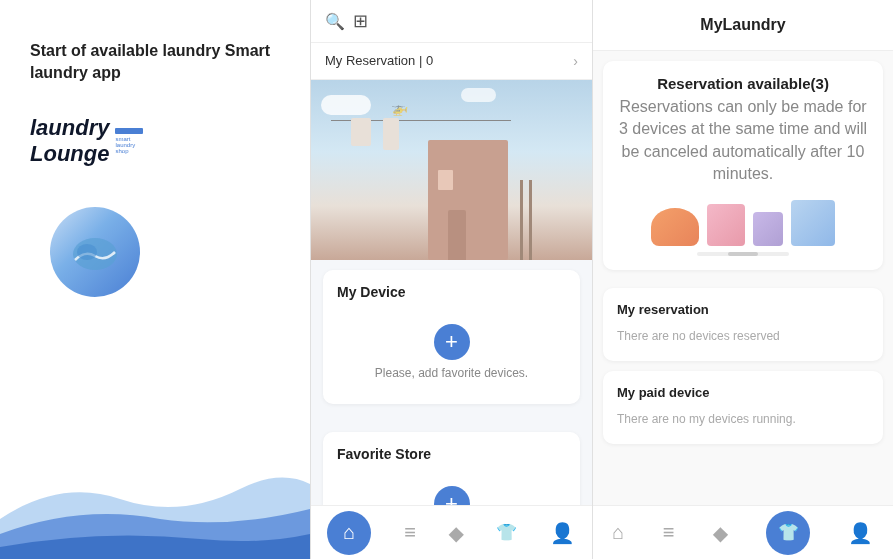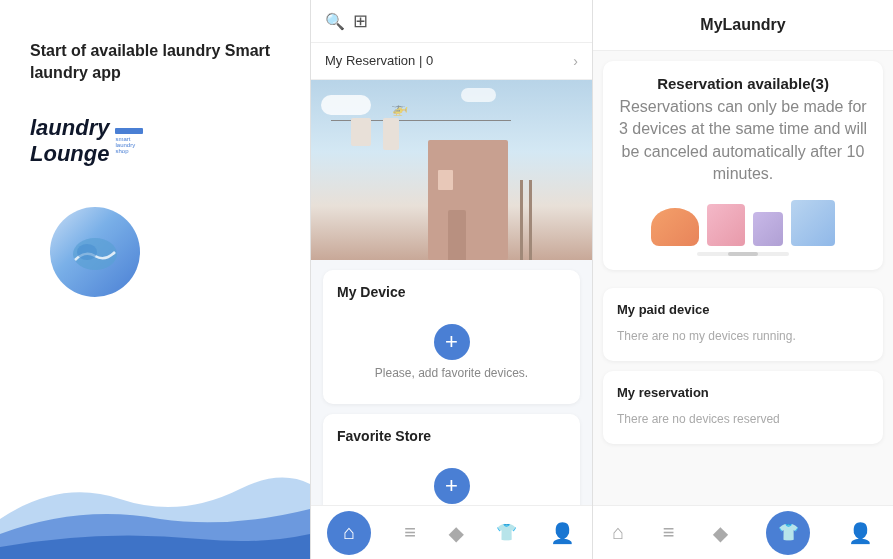--- a/index.html
+++ b/index.html
@@ -209,21 +209,21 @@
     }
     .middle-content {
       flex: 1;
       overflow-y: auto;
       padding: 10px 12px;
     }
     .section-card {
       background: #fff;
       border-radius: 10px;
       padding: 14px;
-      margin-bottom: 10px;
+      margin-bottom: 28px;
       box-shadow: 0 1px 4px rgba(0,0,0,0.06);
     }
     .section-title {
       font-size: 14px;
       font-weight: 600;
       color: #222;
       margin-bottom: 14px;
     }
     .add-btn-area {
       display: flex;
@@ -510,28 +510,28 @@
       <div class="cloth-blue"></div>
     </div>
 
     <div class="scroll-indicator">
       <div class="scroll-dot"></div>
     </div>
   </div>
 
   <div class="right-content">
     <div class="right-section">
+      <div class="right-section-title">My reservation</div>
+      <div class="right-section-empty">There are no devices reserved</div>
+    </div>
+
+    <div class="right-section">
       <div class="right-section-title">My paid device</div>
       <div class="right-section-empty">There are no my devices running.</div>
     </div>
-
-    <div class="right-section">
-      <div class="right-section-title">My reservation</div>
-      <div class="right-section-empty">There are no devices reserved</div>
-    </div>
   </div>
 
   <div class="right-bottom-nav">
     <div class="nav-item">
       <span class="nav-icon">⌂</span>
     </div>
     <div class="nav-item">
       <span class="nav-icon">≡</span>
     </div>
     <div class="nav-item">

